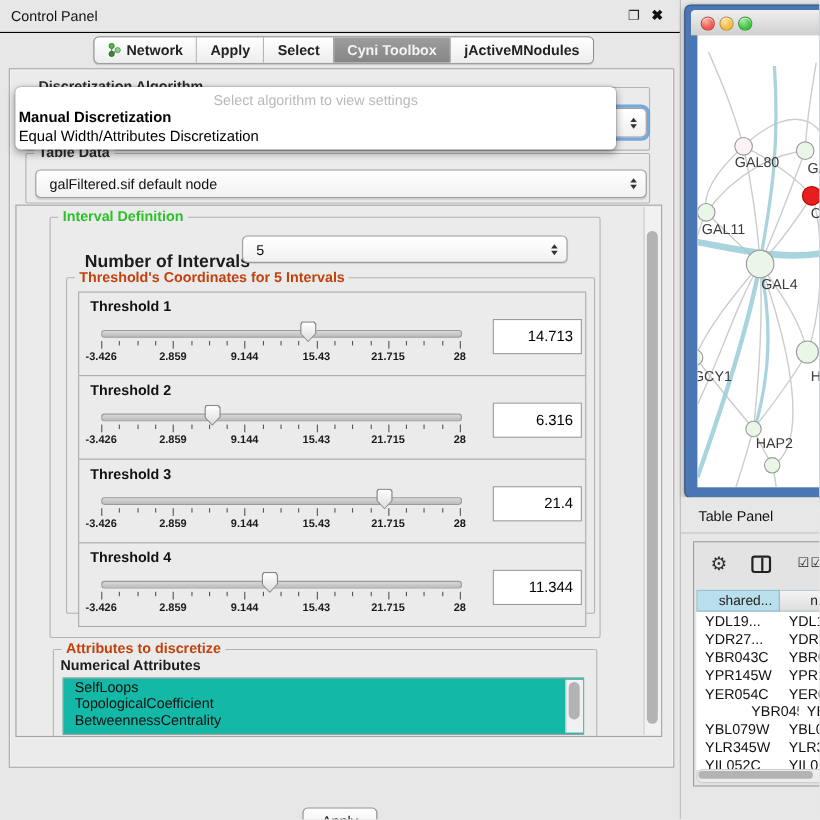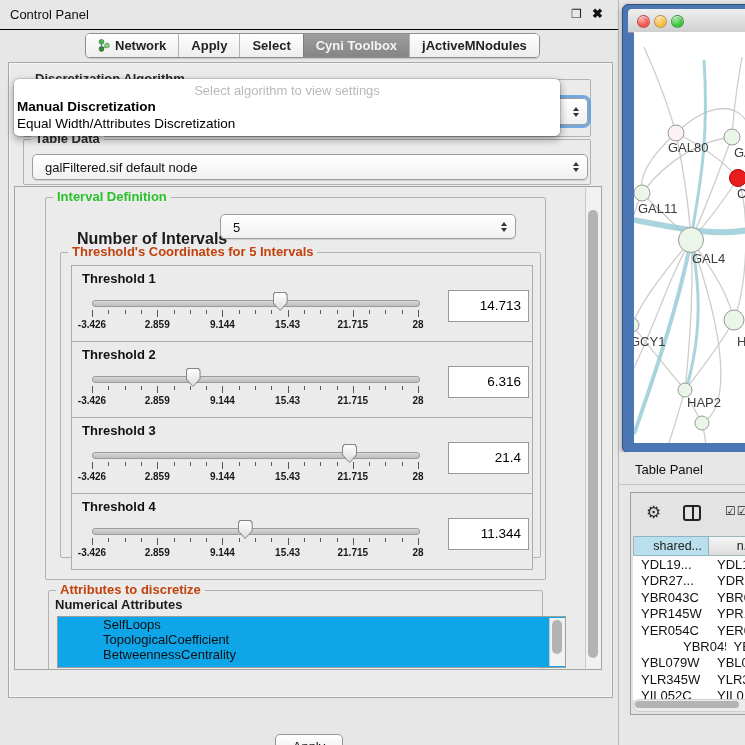--- a/index.html
+++ b/index.html
@@ -50,21 +50,21 @@
   .knob{position:absolute;top:26px;width:15px;height:19px;background:#858585;
         clip-path:polygon(0 14%,12% 0,88% 0,100% 14%,100% 58%,50% 100%,0 58%);}
   .knob i{position:absolute;left:1px;top:1px;right:1px;bottom:1px;display:block;background:linear-gradient(#ffffff,#dcdcdc);
         clip-path:polygon(0 14%,12% 0,88% 0,100% 14%,100% 58%,50% 100%,0 58%);}
   .tick{position:absolute;top:44px;width:1px;height:4px;background:#555;}
   .tick.major{height:7px;}
   .ticklab{position:absolute;top:53px;width:50px;text-align:center;font-size:10px;font-weight:bold;color:#191919;}
   .valbox{position:absolute;left:376px;top:24px;width:72px;height:30px;background:#fff;border:1px solid #9a9a9a;
           font-size:13.5px;color:#000;text-align:right;line-height:30px;padding-right:7px;box-sizing:content-box;}
   
-  #attr-list{position:absolute;left:8px;top:25px;width:472px;height:50px;background:#0ea5e9;border:1px solid #9e9e9e;overflow:hidden;padding-left:35px;}
+  #attr-list{position:absolute;left:8px;top:25px;width:472px;height:50px;background:#14b8a6;border:1px solid #9e9e9e;overflow:hidden;}
   .attr-item{font-size:13px;color:#111;line-height:15px;padding-left:10px;white-space:nowrap;}
   #apply-btn{position:absolute;left:266px;top:671px;width:68px;height:22px;background:linear-gradient(#ffffff,#ededed);
              border:1px solid #979797;border-radius:5px;font-size:13px;color:#111;text-align:center;line-height:21px;
              font-family:"Liberation Sans",sans-serif;box-shadow:0 1px 1px rgba(0,0,0,.15);}
   
   #net-window{position:absolute;left:622px;top:4px;width:130px;height:447px;background:#4a76b4;
               border:1px solid #31527f;border-radius:6px 0 0 6px;box-shadow:0 2px 6px rgba(0,0,0,.35);}
   #net-titlebar{position:absolute;left:5px;top:4px;right:0;height:23px;border-radius:4px 0 0 0;
                 background:linear-gradient(#f0f0f0,#cfcfcf);border-bottom:1px solid #9a9a9a;}
   .tlight{position:absolute;top:6px;width:11px;height:11px;border-radius:50%;border:1px solid rgba(0,0,0,.25);box-shadow:inset 0 1px 1px rgba(255,255,255,.7);}

